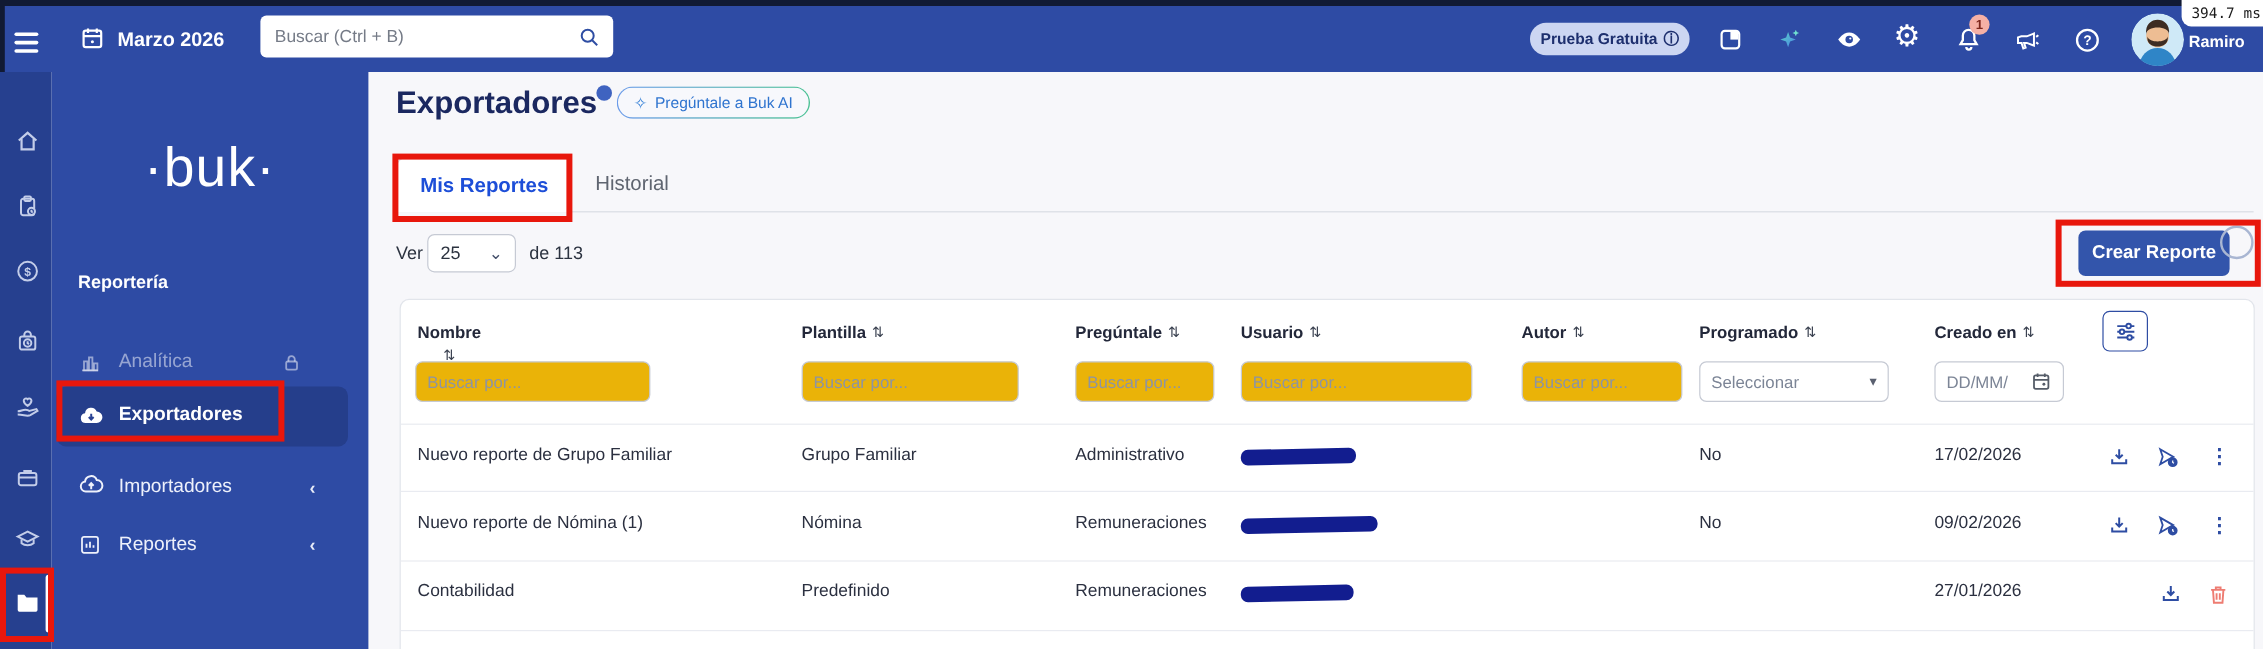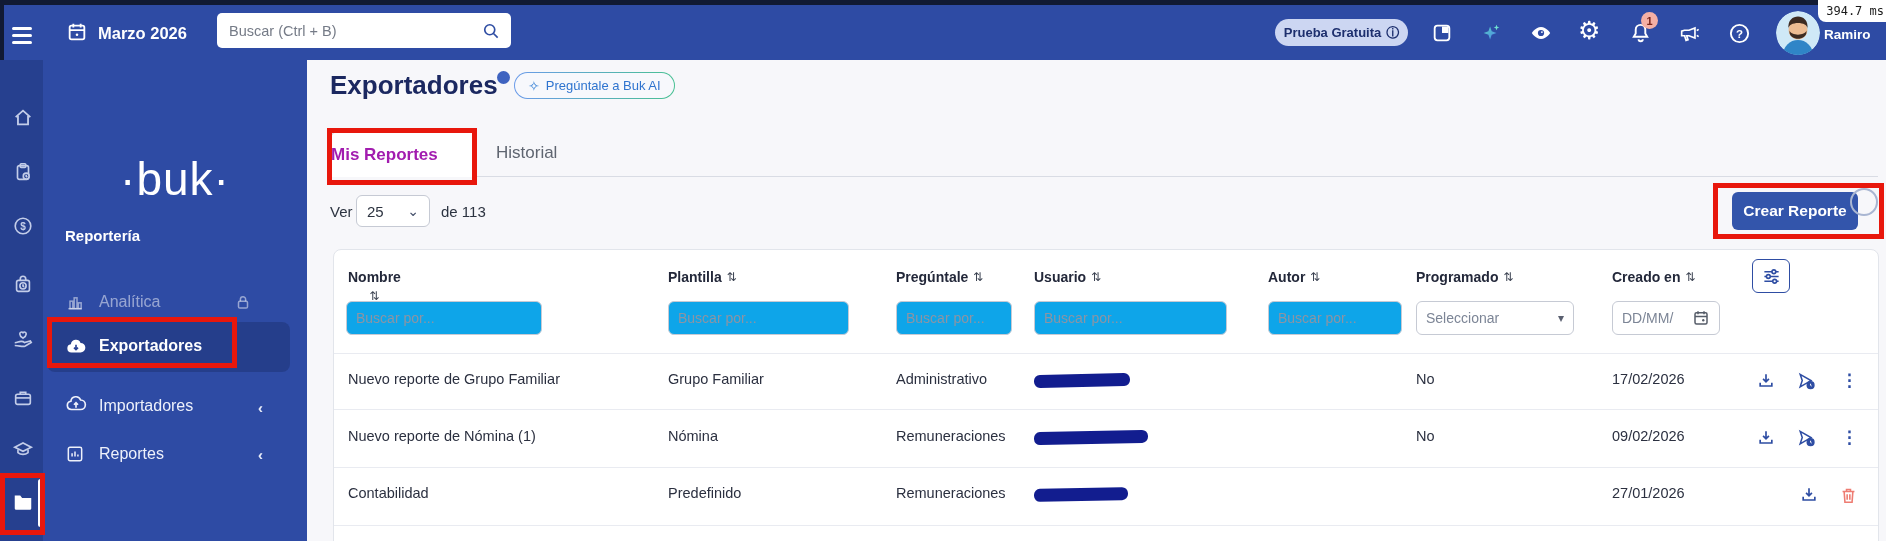--- a/index.html
+++ b/index.html
@@ -43,35 +43,35 @@
   .redbox{border:5px solid #e8170c;background:transparent;pointer-events:none;z-index:50;}
   
   .pagetitle{color:#1b2860;font-size:26px;font-weight:bold;}
   .titledot{width:13px;height:13px;border-radius:50%;background:#3f63c0;}
   .aipill{height:27px;border:1px solid transparent;border-radius:15px;
           background:linear-gradient(#f7f8fc,#f7f8fc) padding-box,
                      linear-gradient(90deg,#6b9bea,#49c193) border-box;
           display:flex;align-items:center;gap:6px;padding:0 13px;color:#2f74cf;font-size:13px;}
   .tabline{background:#d9dce4;height:1px;}
   .activetab{background:#fff;border:1px solid #d9dce4;border-bottom:none;border-radius:8px 8px 0 0;
-             display:flex;align-items:center;
-             color:#a21caf;font-size:17px;font-weight:bold;}
+             display:flex;align-items:center;justify-content:center;
+             color:#1d4ed8;font-size:17px;font-weight:bold;}
   .tabinactive{color:#5f6570;font-size:17px;}
   .smalltext{font-size:15px;color:#2c3340;}
   .selectbox{background:#fff;border:1px solid #c6cad4;border-radius:6px;display:flex;
              align-items:center;justify-content:space-between;padding:0 10px;font-size:15px;color:#2c3340;}
   .btn-primary{background:#3355ab;color:#fff;font-size:15.5px;font-weight:bold;border:none;
                border-radius:6px;display:flex;align-items:center;justify-content:center;cursor:pointer;}
   .tourring{width:28px;height:28px;border:2.5px solid #a9b6d2;border-radius:50%;z-index:40;}
   .card{background:#fff;border:1px solid #e2e5eb;border-radius:8px 8px 0 0;}
   .colhead{font-size:14px;font-weight:bold;color:#23283a;display:flex;align-items:center;gap:5px;}
   .sortg{font-size:12px;color:#3a4150;font-weight:normal;}
   .filterbtn{border:1px solid #2e4da3;border-radius:6px;background:#fff;display:flex;
              align-items:center;justify-content:center;}
-  .flt{border:1px solid #c6cad4;border-radius:6px;background:#0ea5e9;font-size:14px;color:#333;
+  .flt{border:1px solid #c6cad4;border-radius:6px;background:#eab308;font-size:14px;color:#333;
        padding:12px 9px;font-family:"Liberation Sans",sans-serif;outline:none;}
   input.flt::placeholder{color:#8d94a3;}
   .fakefld{border:1px solid #c6cad4;border-radius:6px;background:#fff;display:flex;
            align-items:center;justify-content:space-between;padding:0 9px;color:#7c8596;font-size:14px;}
   .sep{height:1px;background:#e9ebf1;left:0;width:100%;}
   .cell{font-size:14.5px;color:#2b3040;}
   .redact{background:#121d8f;border-radius:6px;transform:rotate(-1.2deg);}
   .rowico{width:22px;height:22px;color:#2e4da3;display:flex;align-items:center;justify-content:center;}
   .dots{font-size:17px;font-weight:bold;color:#2e4da3;}
 </style>
@@ -221,21 +221,21 @@
     </svg>
   </div>
   <div class="abs railico" style="top:491px;color:#fff;">
     <svg width="22" height="22" viewBox="0 0 24 24">
       <path d="M3 5h6l2 2.5h10V19a1.5 1.5 0 01-1.5 1.5h-15A1.5 1.5 0 013 19z" fill="#fff"></path>
     </svg>
   </div>
   <div class="abs whitebar" style="left:38px;top:479px;width:5px;height:48px;"></div>
 
   <div class="abs panel"></div>
-  <div class="abs logo" style="left:43px;top:112px;margin-top:40px;">·buk·</div>
+  <div class="abs logo" style="left:43px;top:112px;">·buk·</div>
   <div class="abs sectiontitle" style="left:65px;top:227px;">Reportería</div>
 
   <div class="abs" style="left:65px;top:284px;width:230px;height:24px;display:flex;align-items:center;">
     <span class="muted">
       <svg width="20" height="20" viewBox="0 0 24 24" fill="none" stroke="currentColor" stroke-width="1.8">
         <path d="M4 20h16"></path>
           <rect x="6" y="11" width="3.4" height="9"></rect>
           <rect x="11" y="7" width="3.4" height="13"></rect>
           <rect x="16" y="13" width="3.4" height="7"></rect>
       </svg>

